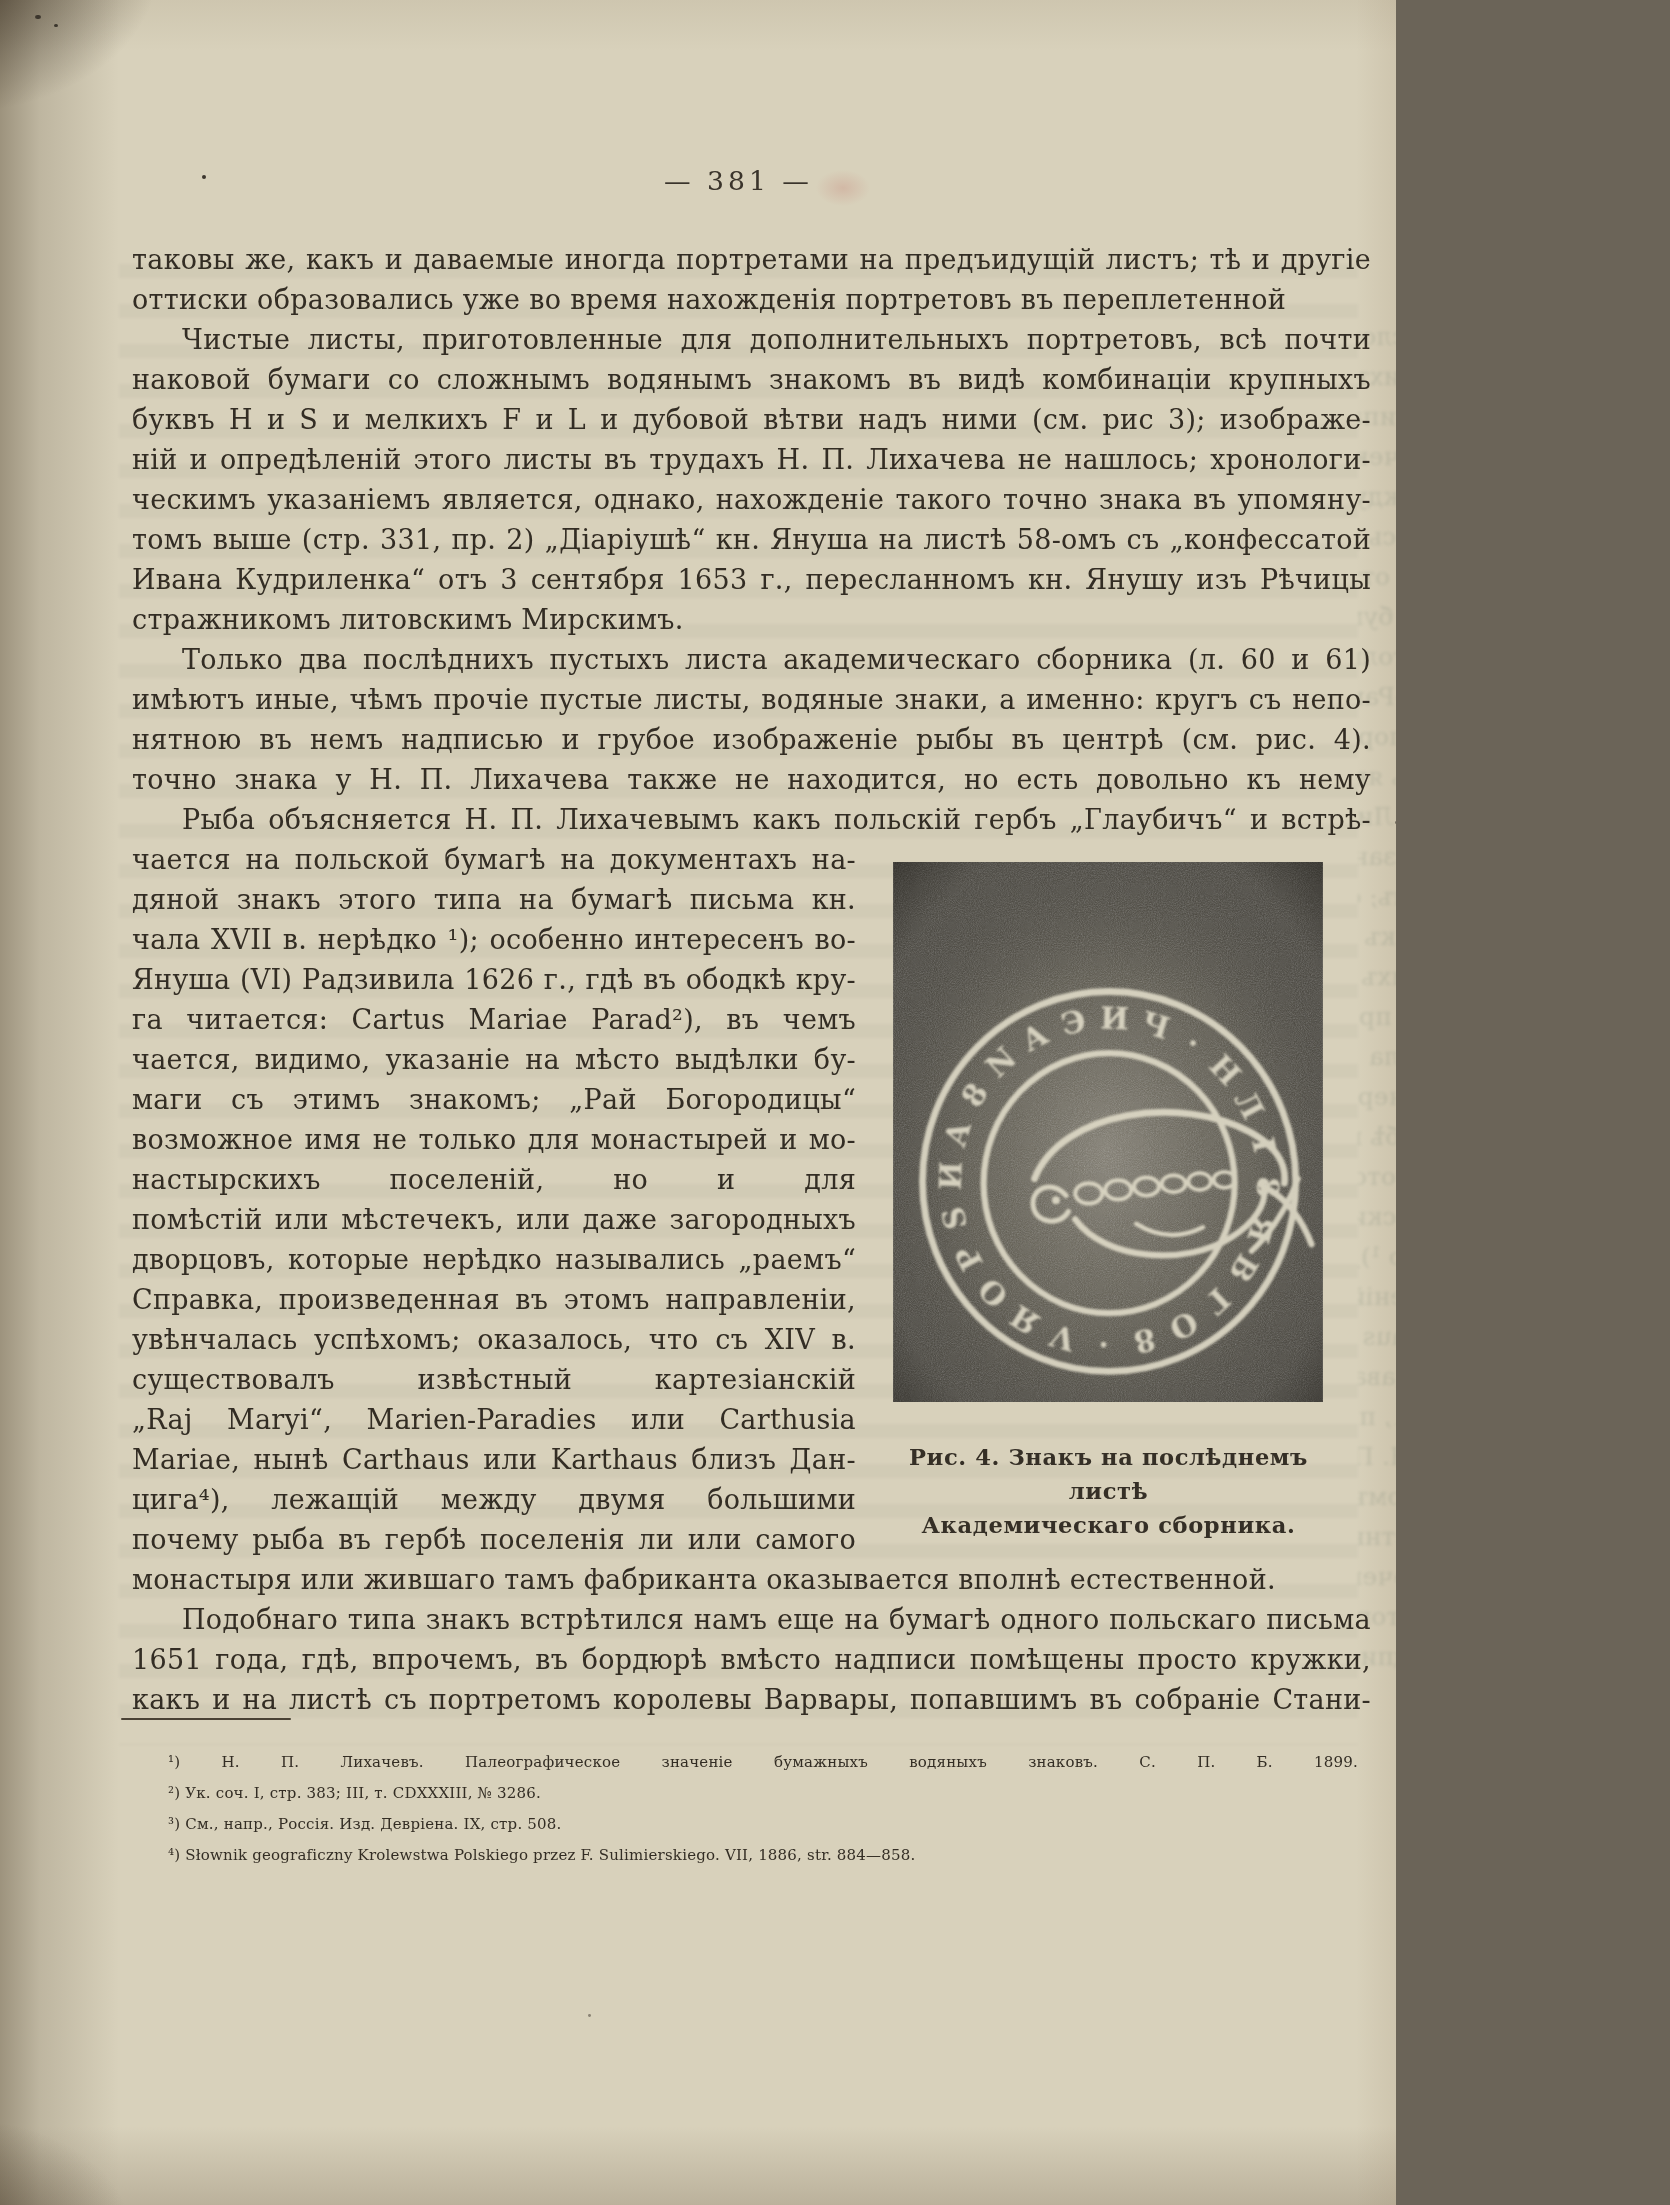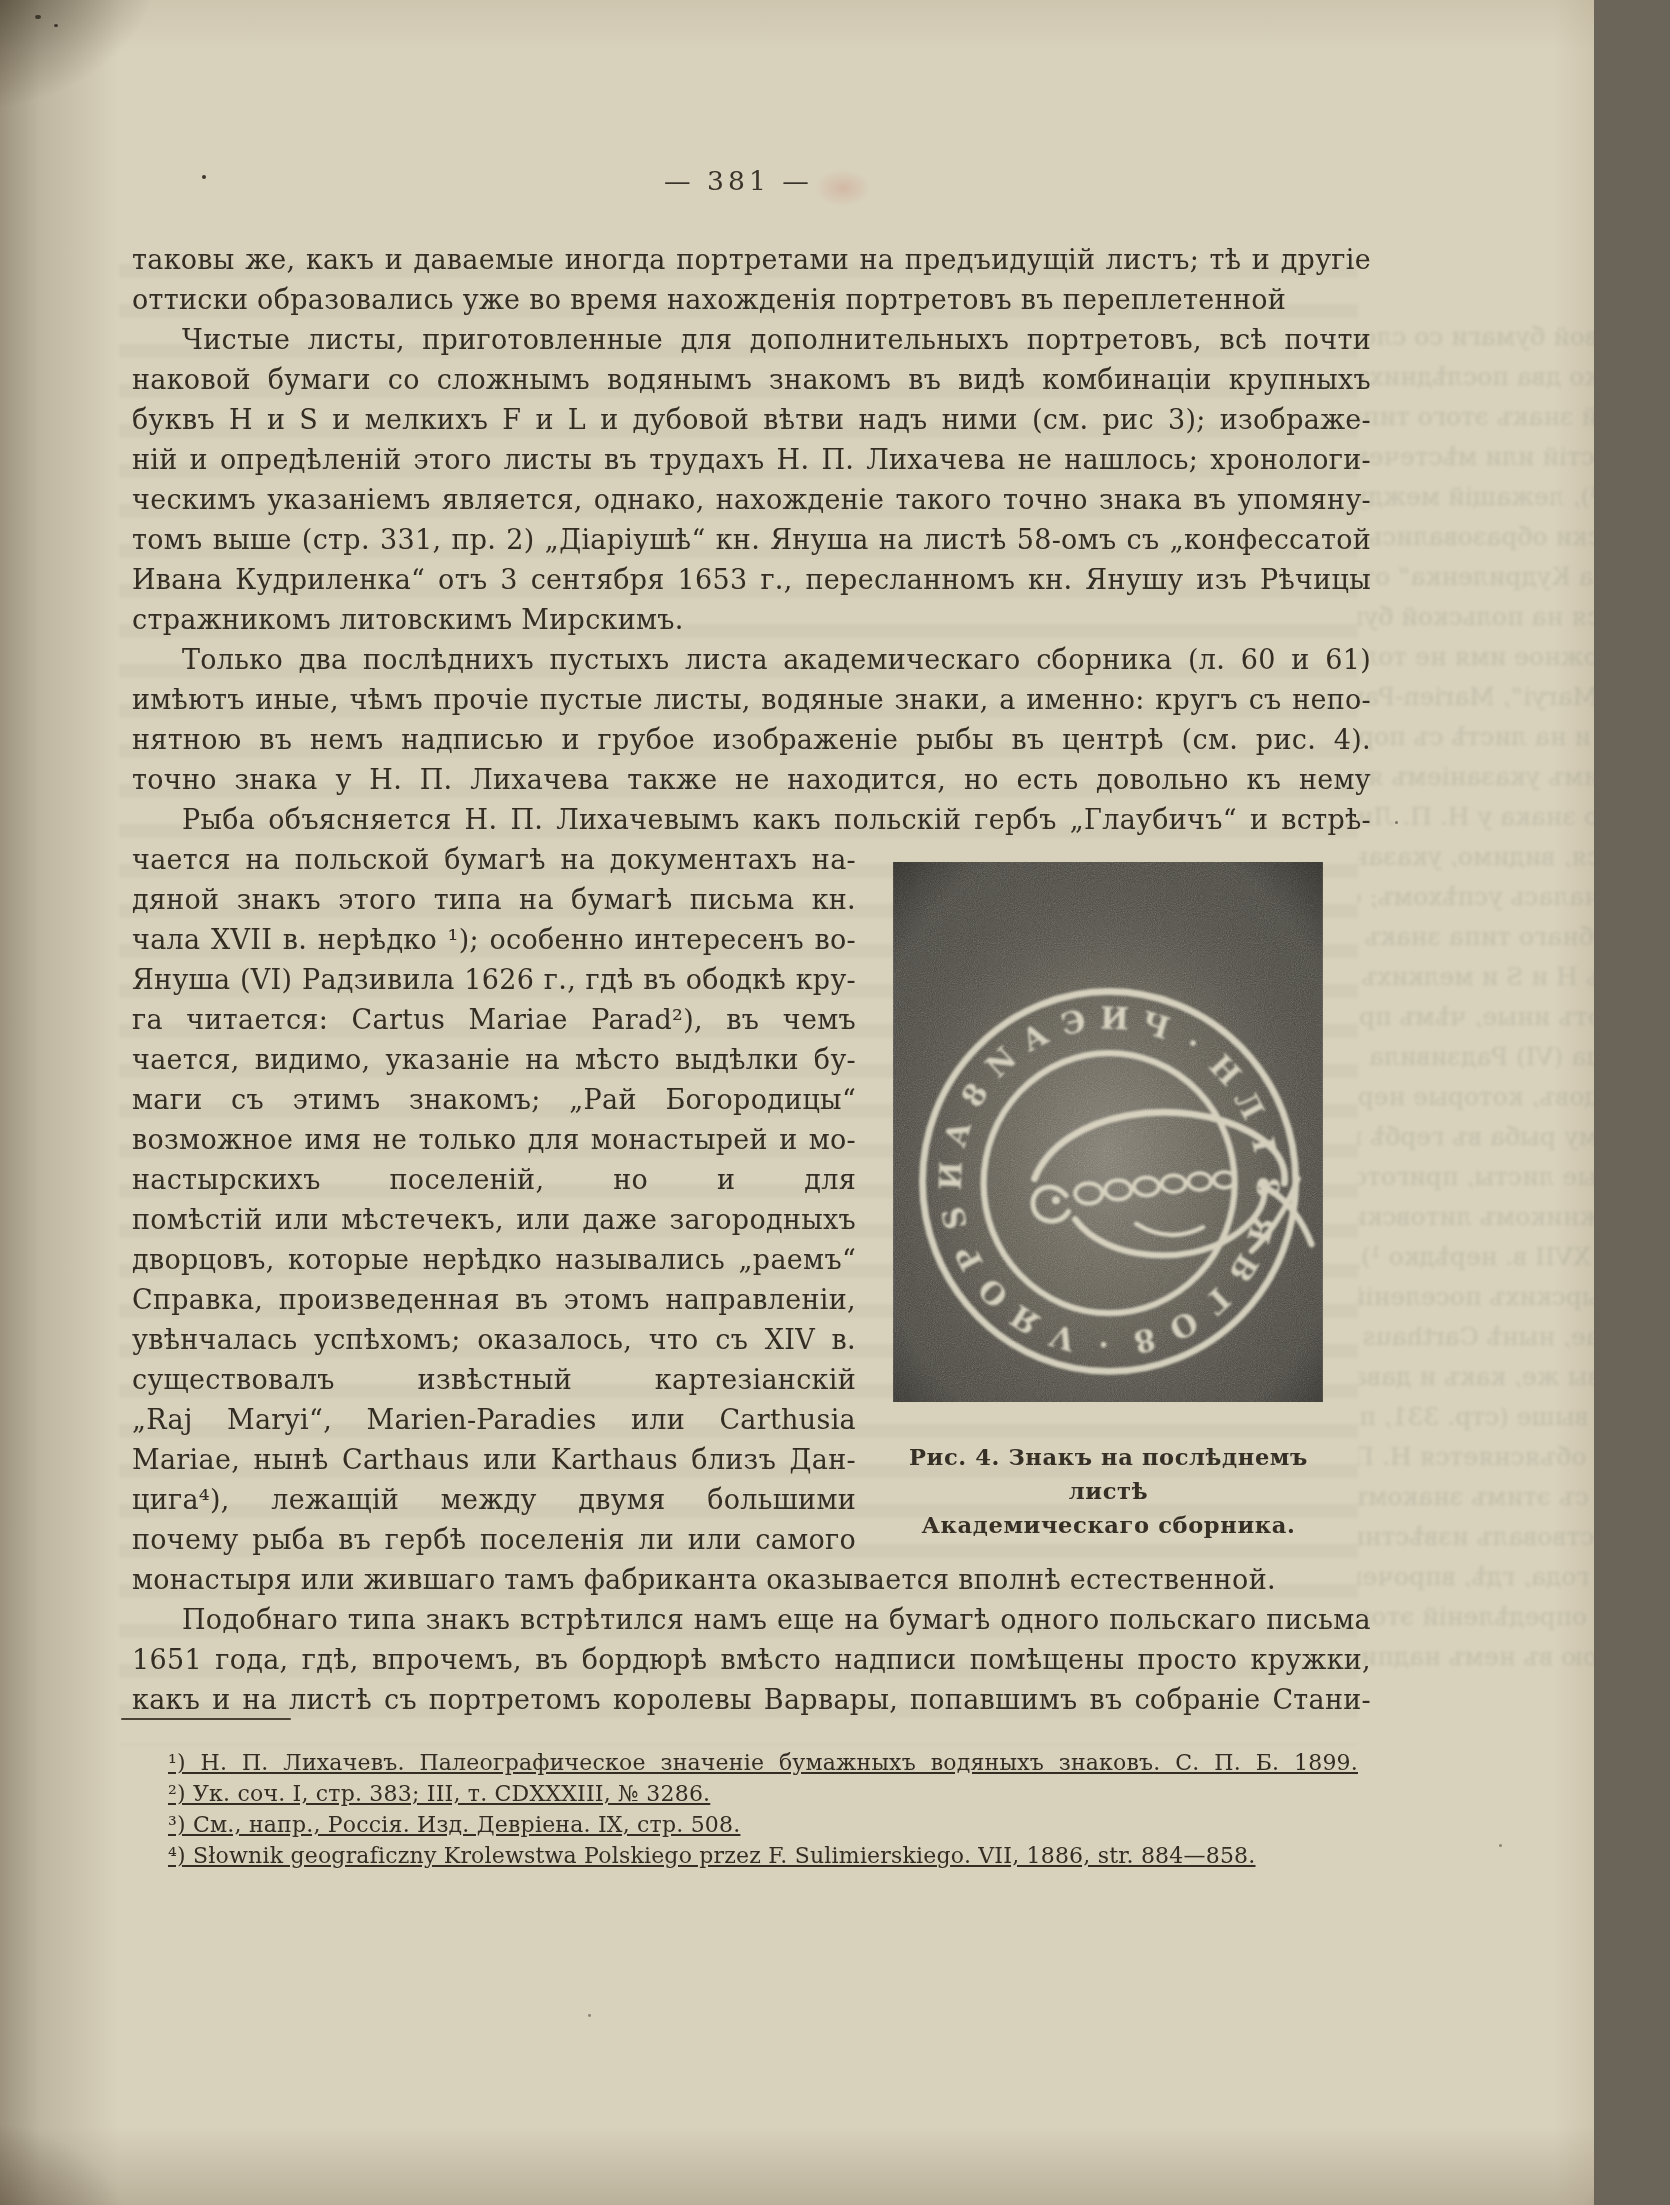--- a/index.html
+++ b/index.html
@@ -1,18 +1,18 @@
 <!DOCTYPE html>
 <html style="font-size:9px"><head>
 <meta charset="utf-8">
 <style>
   html,body{margin:0;padding:0;background:#6b6458;}
   #page{
     position:relative;
-    width:1594px;height:2205px;
+    width:1396px;height:2205px;
     font-family:"DejaVu Serif", serif;
     color:#332d24;
     background:
       radial-gradient(ellipse 283px 204px at -45px -34px, rgba(55,45,32,.8), rgba(55,45,32,0) 72%),
       radial-gradient(ellipse 238px 170px at -34px 2239px, rgba(70,58,42,.5), rgba(70,58,42,0) 70%),
       radial-gradient(ellipse 170px 124px at 1697px 2229px, rgba(80,66,48,.45), rgba(80,66,48,0) 70%),
       radial-gradient(ellipse 34px 22.6px at 843px 188px, rgba(196,128,116,.30), rgba(196,128,116,0) 80%),
       linear-gradient(90deg, rgba(98,85,64,.50) 0px, rgba(98,85,64,.22) 40px, rgba(98,85,64,0) 119px),
       linear-gradient(270deg, rgba(160,140,112,.18) 0px, rgba(160,140,112,0) 40px),
       linear-gradient(0deg, rgba(112,96,74,.28) 0px, rgba(112,96,74,0) 79px),
@@ -61,22 +61,22 @@
     text-align:center;font-size:22.6px;line-height:34px;font-weight:700;color:#352f26;
     letter-spacing:0.6px;
   }
   
   #footnote-rule{
     position:absolute;left:121px;top:1718px;width:170px;height:2.3px;
     background:#494235;border-radius:1.1px;
   }
   #footnotes{position:absolute;left:119px;top:1747px;width:1239px;}
   .fline{
-    height:31px;line-height:31px;font-size:22px;letter-spacing:0.2px;
-    overflow:hidden;text-align:left;text-decoration:underline;
+    height:31px;line-height:31px;font-size:15px;letter-spacing:0.2px;
+    overflow:hidden;text-align:left;
   }
   .fline.j{text-align:justify;text-align-last:justify;}
   .fline.ind{text-indent:49px;}
   
   .speck{position:absolute;border-radius:50%;background:#3c362d;pointer-events:none;}
 </style>
 </head>
 <body>
 
 <div id="page">

